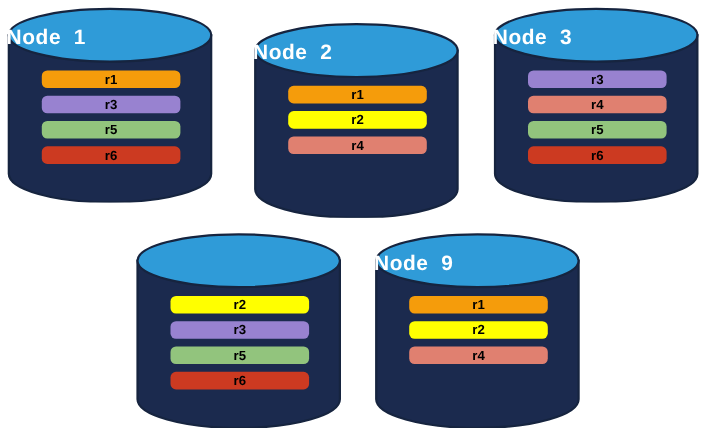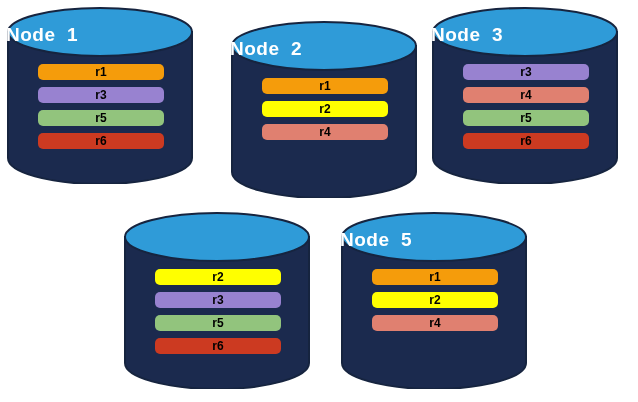--- a/index.html
+++ b/index.html
@@ -60,21 +60,21 @@
     text-align: center;
     font-size: 12px;
     font-weight: bold;
     color: #000000;
     font-family: "Liberation Sans", sans-serif;
     box-sizing: border-box;
   }
   
   #node-1 { left: 6px;   top: 6px; }
   #node-2 { left: 230px; top: 20px; }
-  #node-3 { left: 431px; top: 6px; }
+  #node-3 { left: 448px; top: 6px; }
   #node-4 { left: 123px; top: 211px; }
   #node-5 { left: 340px; top: 211px; }
 </style>
 </head>
 <body>
 
 <div id="canvas">
     <div class="node" id="node-1">
       <svg class="cyl-svg" viewBox="0 0 188 178">
         <path d="M2,26 L2,152 A92,26 0 0 0 186,152 L186,26 Z" fill="#1B2A4E" stroke="#16243F" stroke-width="2"></path>
@@ -123,20 +123,20 @@
         <div class="replica" style="background: rgb(152, 130, 208);">r3</div>
         <div class="replica" style="background: rgb(146, 196, 125);">r5</div>
         <div class="replica" style="background: rgb(204, 58, 33);">r6</div>
       </div>
     </div>
     <div class="node" id="node-5">
       <svg class="cyl-svg" viewBox="0 0 188 178">
         <path d="M2,26 L2,152 A92,26 0 0 0 186,152 L186,26 Z" fill="#1B2A4E" stroke="#16243F" stroke-width="2"></path>
         <ellipse cx="94" cy="26" rx="92" ry="24" fill="#2F9BD8" stroke="#16243F" stroke-width="2"></ellipse>
       </svg>
-      <div class="node-title">Node  5</div>
+      <div class="node-title">Node  9</div>
       <div class="replica-list">
         <div class="replica" style="background: rgb(245, 156, 11);">r1</div>
         <div class="replica" style="background: rgb(255, 255, 0);">r2</div>
         <div class="replica" style="background: rgb(224, 128, 112);">r4</div>
       </div>
     </div>
   </div>
 
 </body></html>

